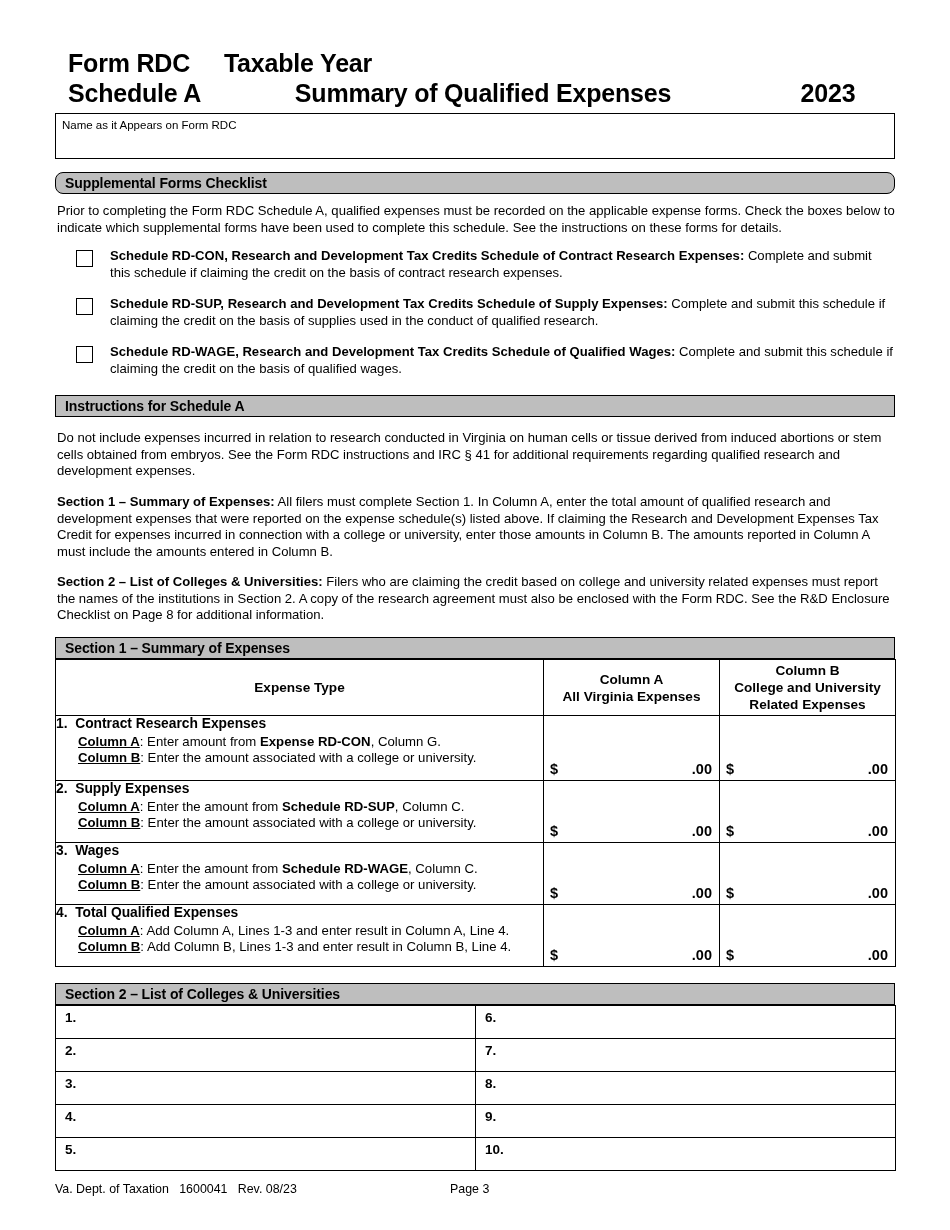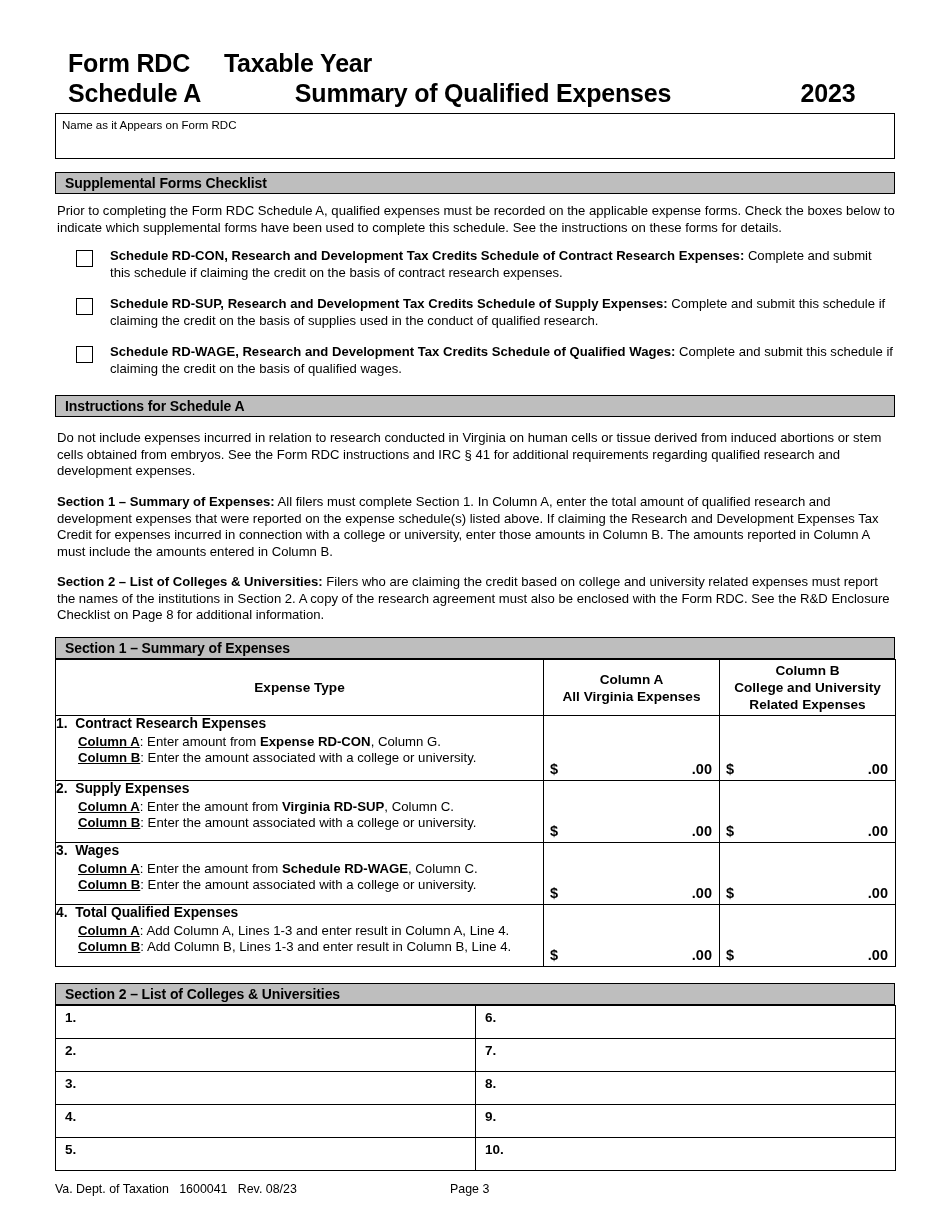--- a/index.html
+++ b/index.html
@@ -202,21 +202,21 @@
       <span class="t-right">2023</span>
     </div>
   </div>
 
   <div class="namebox">
     <div class="namebox-left">
       <span>Name as it Appears on Form RDC</span>
     </div>
   </div>
 
-  <div class="graybar" style="top:172px;">
+  <div class="graybar" style="top:172px;border-radius:8px;">
     <span>Supplemental Forms Checklist</span>
   </div>
 
   <div class="para" style="top:203px;">Prior to completing the Form RDC Schedule A, qualified expenses must be recorded on the applicable expense forms. Check the boxes below to indicate which supplemental forms have been used to complete this schedule. See the instructions on these forms for details.</div>
 
   <div class="chk-item" style="top:248px;">
     <span class="cb-lg"></span>
     <span class="chk-text"><b>Schedule RD-CON, Research and Development Tax Credits Schedule of Contract Research Expenses:</b><span> Complete and submit this schedule if claiming the credit on the basis of contract research expenses.</span></span>
   </div>
 
@@ -280,21 +280,21 @@
           <div class="money-inner">
             <span>$</span>
             <span>.00</span>
           </div>
         </td>
       </tr>
 
       <tr>
         <td class="exp-cell" style="height:62px;">
           <span class="exp-num"><span>2.</span>&nbsp;&nbsp;<span>Supply Expenses</span></span>
-          <span class="exp-sub"><u>Column A</u><span>: Enter the amount from </span><b>Virginia RD-SUP</b><span>, Column C.</span></span>
+          <span class="exp-sub"><u>Column A</u><span>: Enter the amount from </span><b>Schedule RD-SUP</b><span>, Column C.</span></span>
           <span class="exp-sub"><u>Column B</u><span>: Enter the amount associated with a college or university.</span></span>
         </td>
         <td class="money-cell">
           <div class="money-inner">
             <span>$</span>
             <span>.00</span>
           </div>
         </td>
         <td class="money-cell">
           <div class="money-inner">

